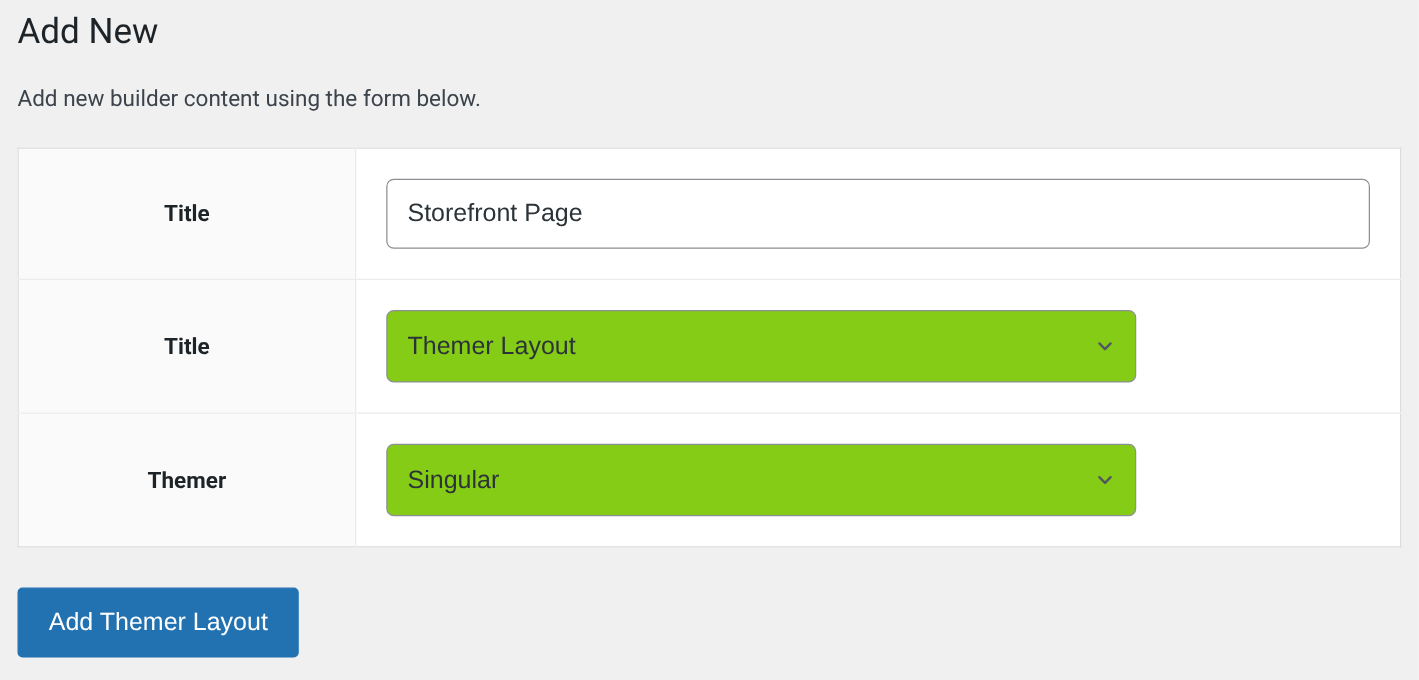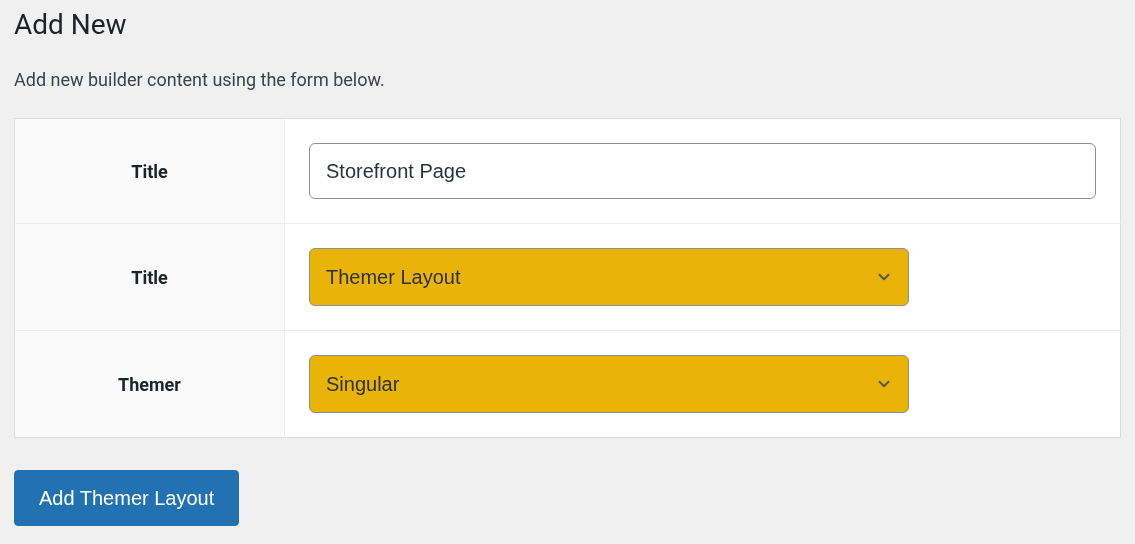--- a/index.html
+++ b/index.html
@@ -73,21 +73,21 @@
       max-width: 100%;
     }
     select {
       width: 100%;
       height: 58px;
       padding: 0 44px 0 16px;
       font-size: 20px;
       color: #2c3338;
       border: 1px solid #8c8f94;
       border-radius: 6px;
-      background: #eab308;
+      background: #84cc16;
       appearance: none;
       -webkit-appearance: none;
       -moz-appearance: none;
       outline: none;
       cursor: pointer;
     }
     .select-chevron {
       position: absolute;
       right: 16px;
       top: 50%;

